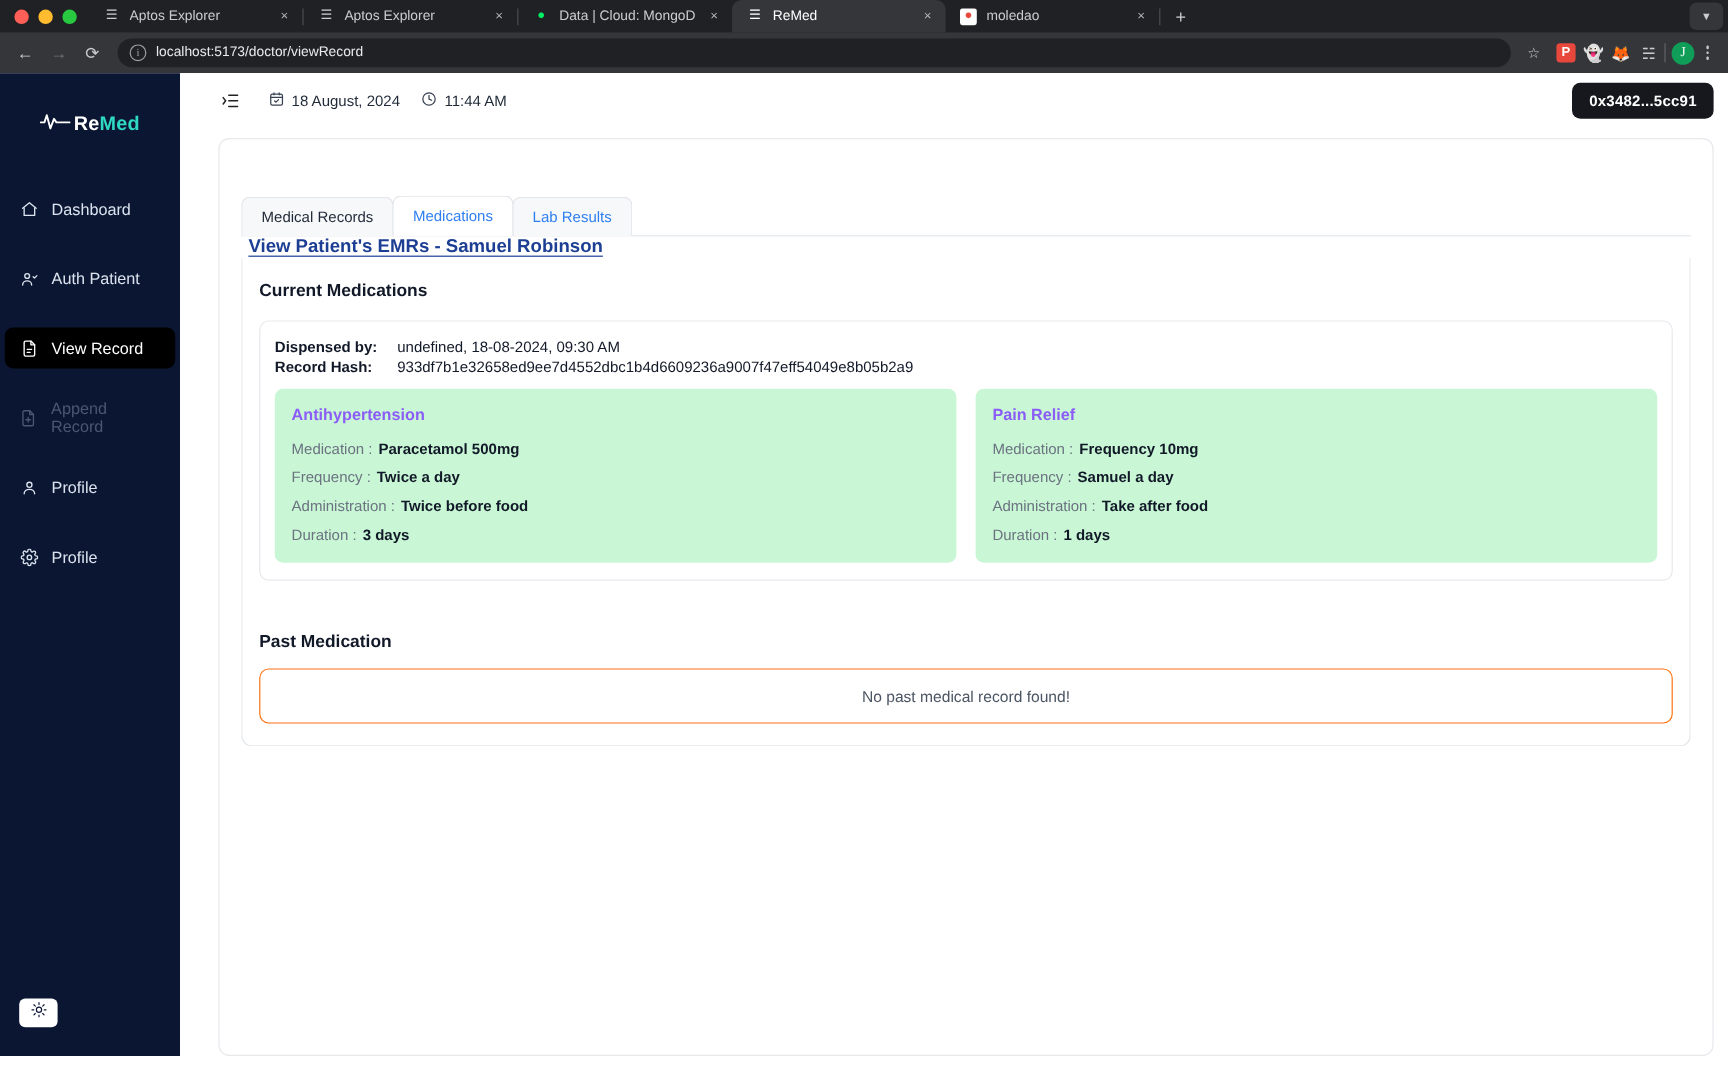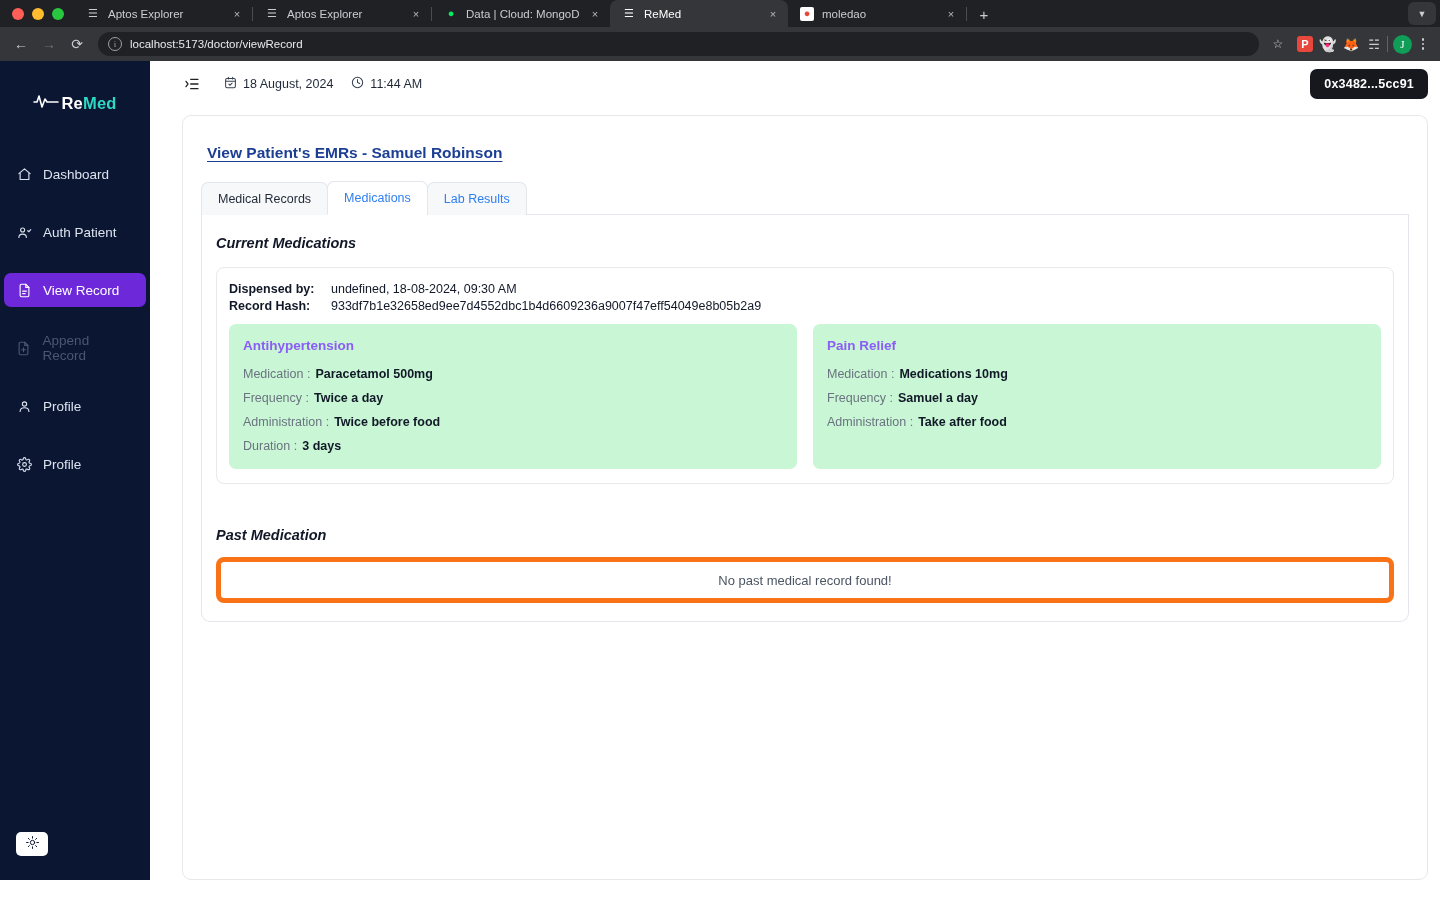--- a/index.html
+++ b/index.html
@@ -147,21 +147,21 @@
   #nav { margin-top: 36px; display: flex; flex-direction: column; gap: 24px; padding: 0 4px; }
   .nav-item {
     display: flex; align-items: center; gap: 11px;
     height: 34px;
     padding: 0 12px;
     border-radius: 7px;
     font-size: 13.5px;
     color: #dbe3ee;
   }
   .nav-item .nav-ico { width: 16px; height: 16px; display: flex; align-items: center; justify-content: center; }
-  .nav-item.active { background: #6d28d9; color: #ffffff; }
+  .nav-item.active { background: #000000; color: #ffffff; }
   .nav-item.disabled { color: #4b5771; }
   .nav-item.disabled .nav-ico svg { stroke: #4b5771; }
 
   #theme-toggle {
     position: absolute; left: 16px; bottom: 24px;
     width: 32px; height: 24px;
     background: #ffffff;
     border-radius: 5px;
     display: flex; align-items: center; justify-content: center;
     color: #0b1633;
@@ -225,21 +225,21 @@
   .rtab.blue { color: #2f7ff0; }
   .rtab.active { background: #ffffff; color: #2f7ff0; border-bottom: 1px solid #ffffff; }
 
   #panel {
     border: 1px solid #e3e6ea;
     border-top: none;
     border-radius: 0 0 9px 9px;
     padding: 20px 14px 18px 14px;
   }
 
-  .section-title { font-size: 14.5px; font-weight: 700; color: #111827; font-style: italic; }
+  .section-title { font-size: 14.5px; font-weight: 700; color: #111827; }
 
   #current-card {
     margin-top: 16px;
     border: 1px solid #e7e9ed;
     border-radius: 8px;
     padding: 14px 12px 14px 12px;
   }
   .meta-line { font-size: 12.5px; color: #111827; margin-bottom: 3px; display: flex; gap: 10px; }
   .meta-line .mlabel { font-weight: 700; min-width: 92px; }
   .meta-line .mvalue { font-weight: 400; }
@@ -253,21 +253,21 @@
   }
   .med-card h4 { font-size: 13.5px; font-weight: 700; color: #8b5cf6; margin-bottom: 14px; }
   .med-row { font-size: 12.5px; margin-bottom: 10px; }
   .med-row:last-child { margin-bottom: 0; }
   .med-row .mk { color: #6b7280; }
   .med-row .mv { color: #111827; font-weight: 700; margin-left: 5px; }
 
   #past-title { margin-top: 43px; }
   #past-empty {
     margin-top: 14px;
-    border: 5px solid #f97316;
+    border: 1px solid #f97316;
     border-radius: 8px;
     height: 46px;
     display: flex; align-items: center; justify-content: center;
     font-size: 13px; color: #4b5563;
   }
 </style>
 </head>
 <body>
 
 <div id="browser-chrome">
@@ -454,27 +454,27 @@
           </span>
           <span>11:44 AM</span>
         </span>
       </div>
 
       <div id="wallet-badge">0x3482...5cc91</div>
     </div>
 
     <div id="content-frame">
 
-      <div id="page-title">View Patient's EMRs - Samuel Robinson</div>
-
       <div id="tabs">
         <div class="rtab">Medical Records</div>
         <div class="rtab active">Medications</div>
         <div class="rtab blue">Lab Results</div>
       </div>
+
+      <div id="page-title">View Patient's EMRs - Samuel Robinson</div>
 
       <div id="panel">
 
         <div class="section-title">Current Medications</div>
 
         <div id="current-card">
           <div class="meta-line">
             <span class="mlabel">Dispensed by:</span>
             <span class="mvalue">undefined, 18-08-2024, 09:30 AM</span>
           </div>
@@ -497,27 +497,30 @@
                 <span class="mk">Administration :</span><span class="mv">Twice before food</span>
               </div>
               <div class="med-row">
                 <span class="mk">Duration :</span><span class="mv">3 days</span>
               </div>
             </div>
 
             <div class="med-card">
               <h4>Pain Relief</h4>
               <div class="med-row">
-                <span class="mk">Medication :</span><span class="mv">Medications 10mg</span>
+                <span class="mk">Medication :</span><span class="mv">Frequency 10mg</span>
               </div>
               <div class="med-row">
                 <span class="mk">Frequency :</span><span class="mv">Samuel a day</span>
               </div>
               <div class="med-row">
                 <span class="mk">Administration :</span><span class="mv">Take after food</span>
+              </div>
+              <div class="med-row">
+                <span class="mk">Duration :</span><span class="mv">1 days</span>
               </div>
             </div>
 
           </div>
         </div>
 
         <div class="section-title" id="past-title">Past Medication</div>
 
         <div id="past-empty">No past medical record found!</div>
 

